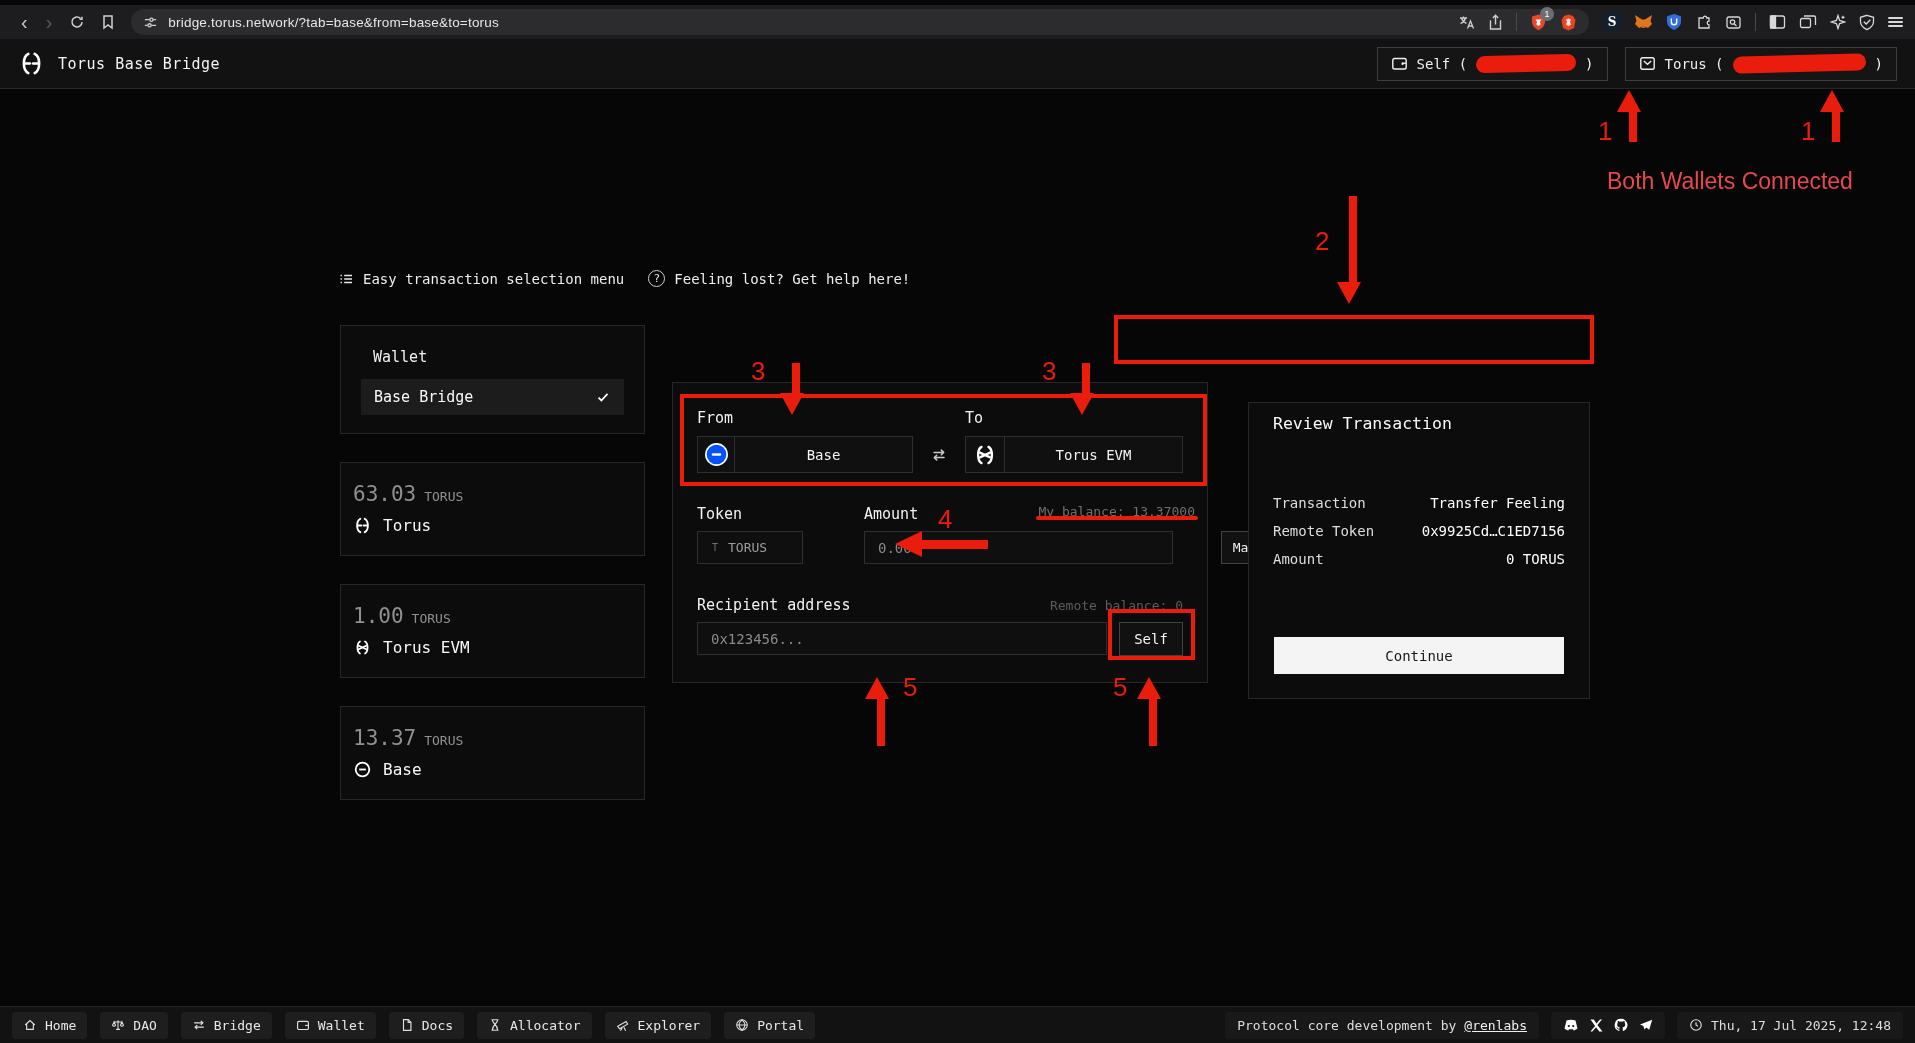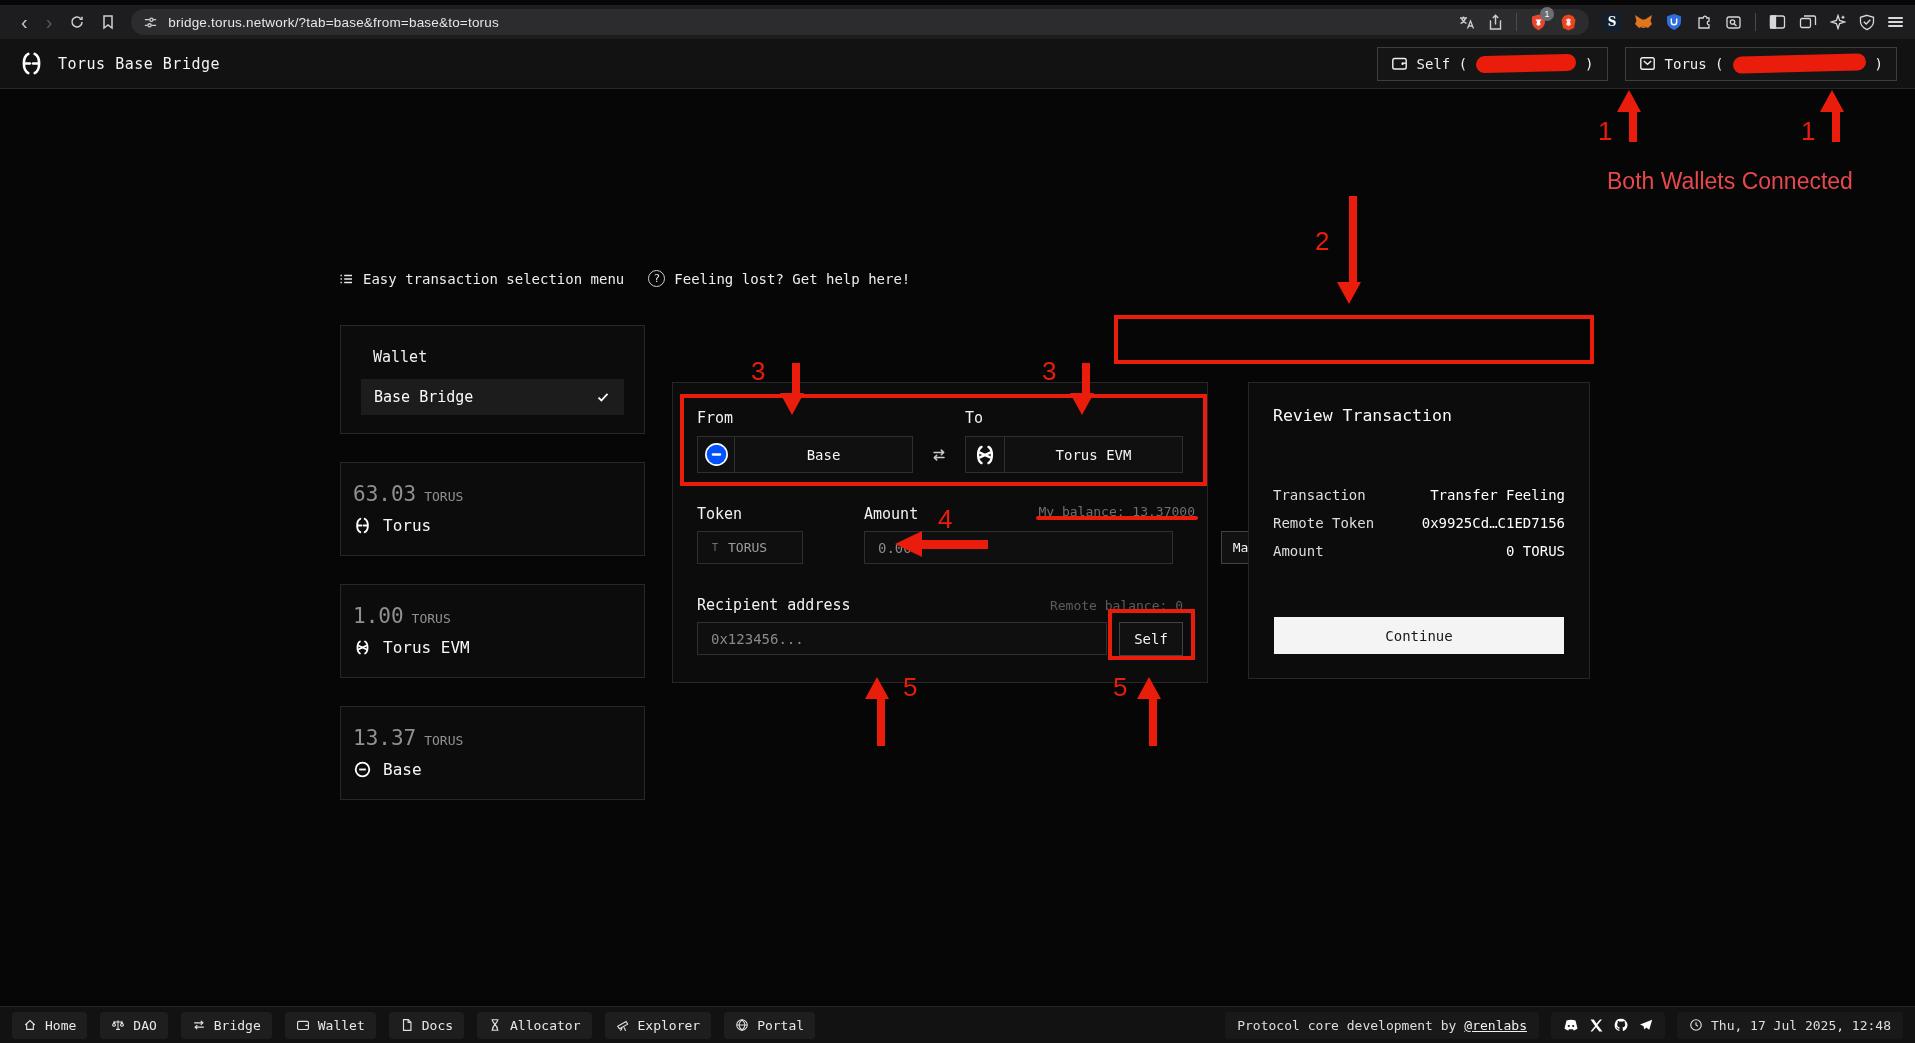--- a/index.html
+++ b/index.html
@@ -114,21 +114,21 @@
   .row3-head { display:flex; align-items:baseline; justify-content:space-between; }
   .remote-note { font-size:13px; color:#5c5c5c; }
   .row3-controls { display:flex; margin-top:8px; }
   .recipient-input { flex:1; margin-top:0; }
   .selfbtn {
     margin-left:12px; width:64px; height:34px; border:1px solid #424242; background:#111;
     color:#f5f5f5; font-size:14px; font-family:inherit; cursor:pointer;
   }
 
   
-  .review-card { position:absolute; left:1248px; top:382px; width:342px; height:297px; padding:23px 24px; }
+  .review-card { position:absolute; left:1248px; top:402px; width:342px; height:297px; padding:11px 24px; }
   .review-title { font-size:16.5px; color:#fafafa; }
   .review-rows { margin-top:56px; }
   .rrow { display:flex; justify-content:space-between; font-size:14px; height:28px; align-items:center; }
   .rlabel { color:#dedede; }
   .rvalue { color:#ffffff; }
   .continue {
     position:absolute; left:25px; right:25px; bottom:24px; height:37px;
     background:#f4f4f4; color:#181818; border:none; font-family:inherit; font-size:14px; cursor:pointer;
   }
 

